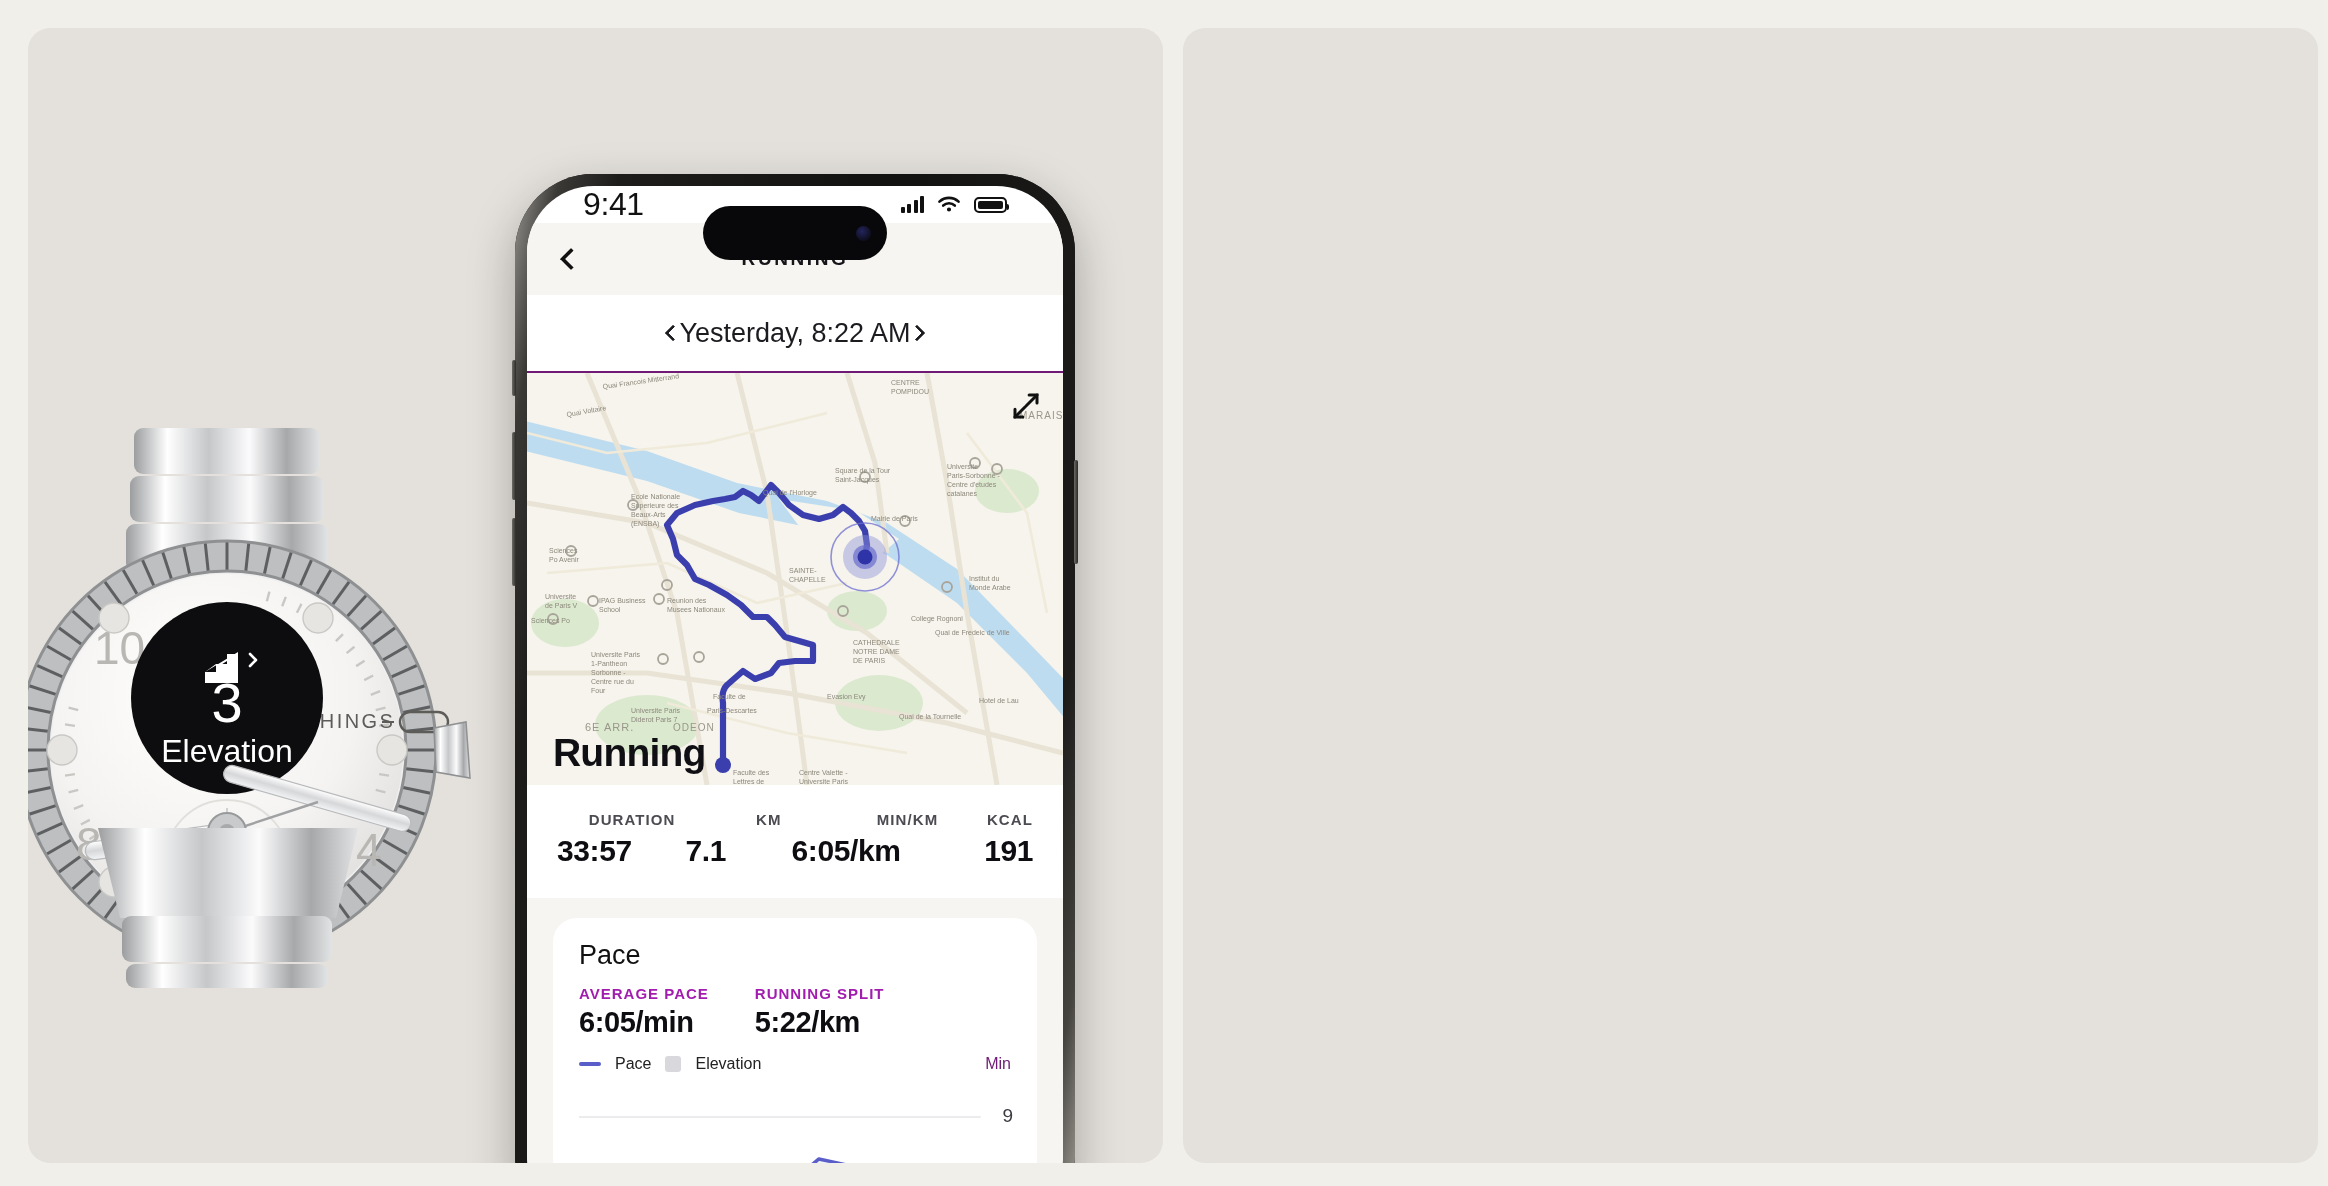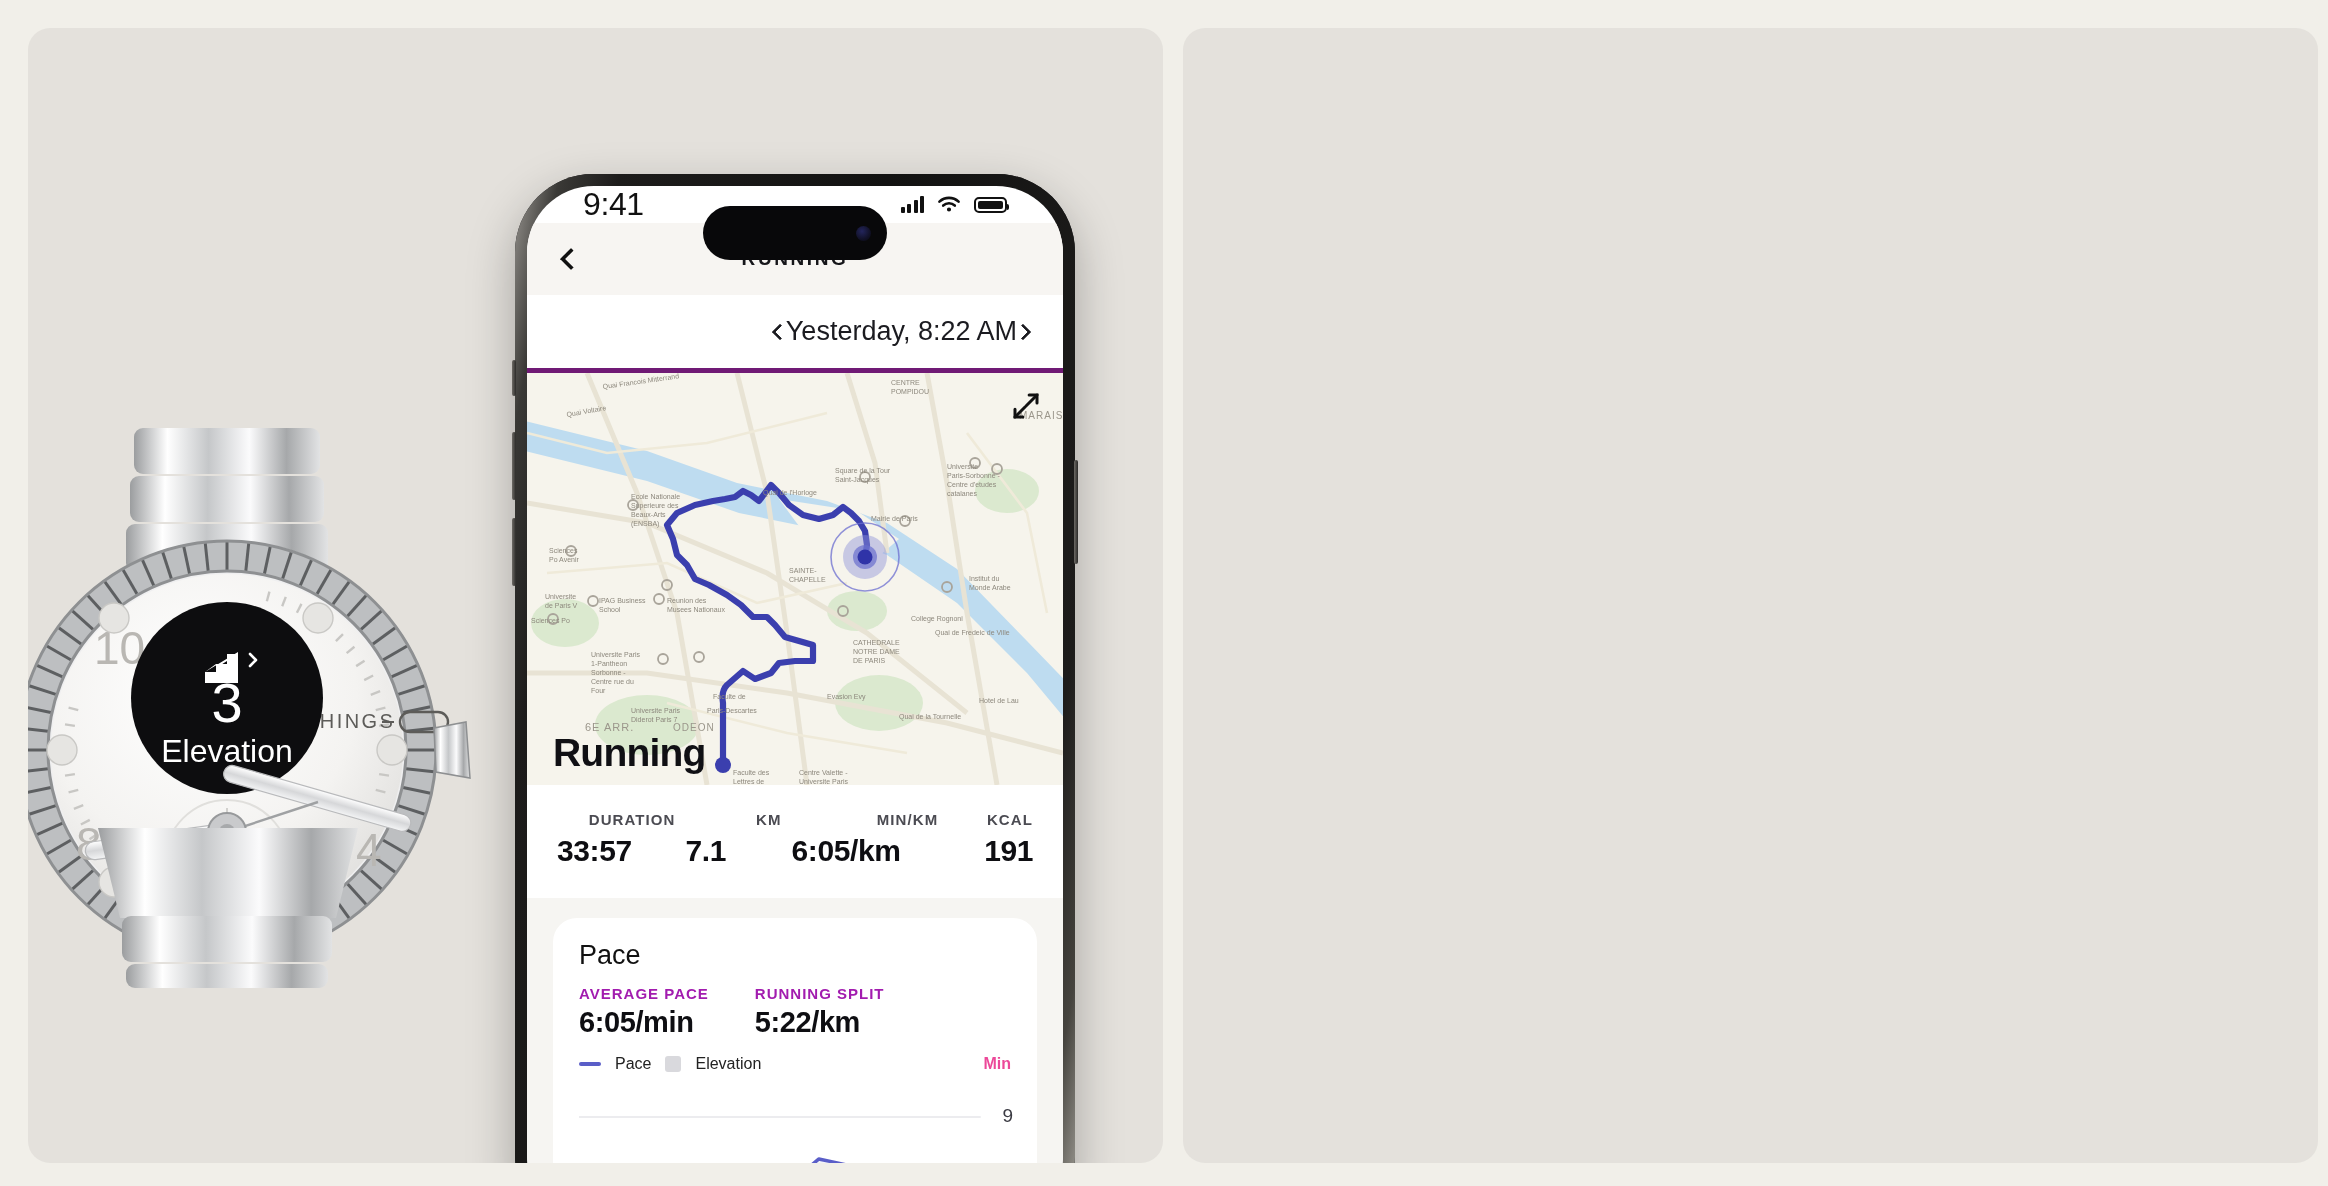--- a/index.html
+++ b/index.html
@@ -97,22 +97,22 @@
   .run-title {
     position: absolute; left: 0; right: 0; text-align: center;
     font-size: 19px; font-weight: 700; letter-spacing: 2.6px; color: #16161a;
   }
   .chev-back {
     width: 16px; height: 16px; border-left: 4px solid #111; border-bottom: 4px solid #111;
     transform: rotate(45deg); margin-left: 6px; border-radius: 1px; cursor: pointer;
   }
   .date-row {
     height: 78px; flex: none; display: flex; align-items: center;
-    justify-content: flex-end; padding: 0 34px; background: #fff;
-    border-bottom: 5px solid #701a75;
+    justify-content: center; padding: 0 34px; background: #fff;
+    border-bottom: 2px solid #701a75;
   }
   .date-row .lbl { font-size: 27px; color: #1b1b20; }
   .chev-sm {
     width: 12px; height: 12px; border-left: 3.5px solid #1b1b20; border-bottom: 3.5px solid #1b1b20;
     border-radius: 1px; cursor: pointer;
   }
   .chev-sm.left  { transform: rotate(45deg); }
   .chev-sm.right { transform: rotate(-135deg); }
 
   .map-wrap { position: relative; height: 412px; flex: none; overflow: hidden; background: #f4f2ec; }
@@ -135,21 +135,21 @@
   .perf-card {
     background: #fff; border-radius: 24px; padding: 22px 26px 0 26px; height: 100%;
   }
   .perf-card h4 { font-size: 27px; font-weight: 400; color: #111; margin-bottom: 14px; }
   .pace-row { display: flex; gap: 46px; margin-bottom: 16px; }
   .pace-k { font-size: 15px; font-weight: 700; letter-spacing: 1px; color: #a21caf; }
   .pace-v { font-size: 29px; font-weight: 700; color: #0e0e12; margin-top: 4px; letter-spacing: -.4px; }
   .legend { display: flex; align-items: center; gap: 14px; font-size: 16px; color: #222; }
   .leg-line { width: 22px; height: 4px; border-radius: 2px; background: #5a5ec8; }
   .leg-sq { width: 16px; height: 16px; border-radius: 3px; background: #d9d9dd; }
-  .leg-min { margin-left: auto; font-size: 16px; color: #ec4899; font-weight: bold; }
+  .leg-min { margin-left: auto; font-size: 16px; color: #701a75; }
   .chart-box { position: relative; height: 190px; margin-top: 14px; }
   .chart-box svg { width: 100%; height: 100%; display: block; }
   .ylab { position: absolute; right: -2px; font-size: 19px; color: #3a3a42; }
 
   
   .watch { position: absolute; z-index: 20; }
   .watch svg { display: block; }
   .watch-left  { left: -62px;  top: 400px; }
 </style>
 </head>

